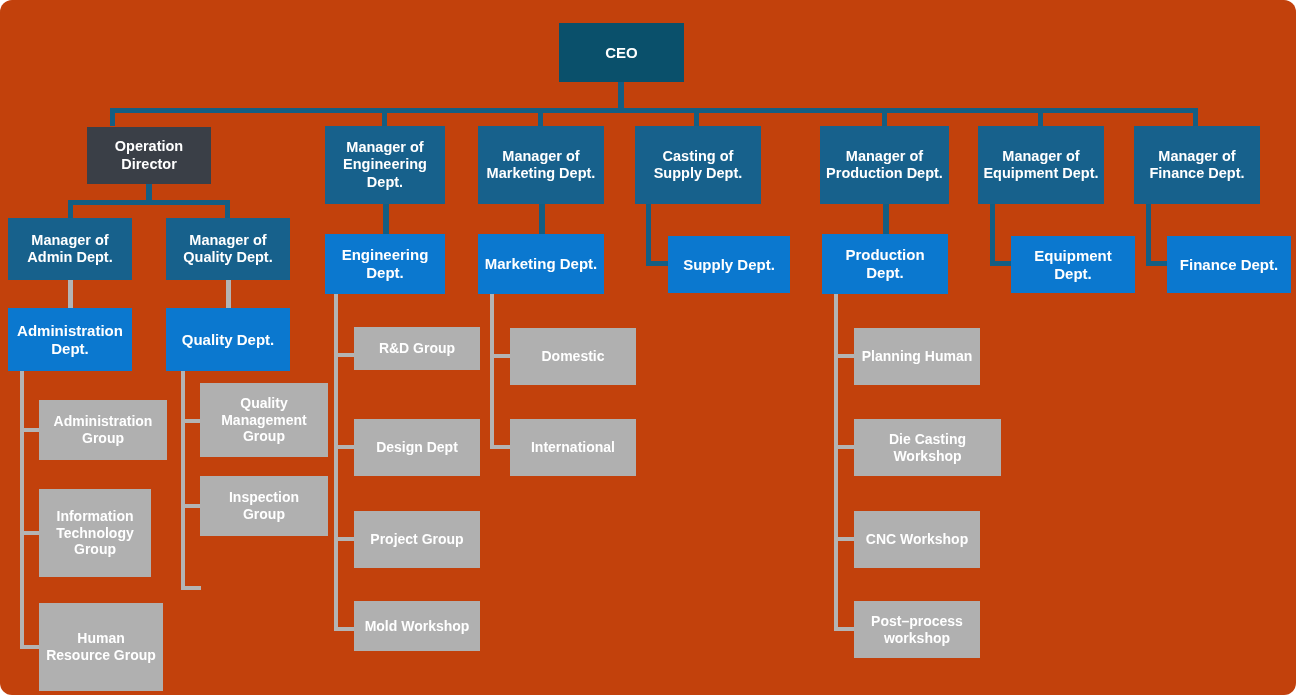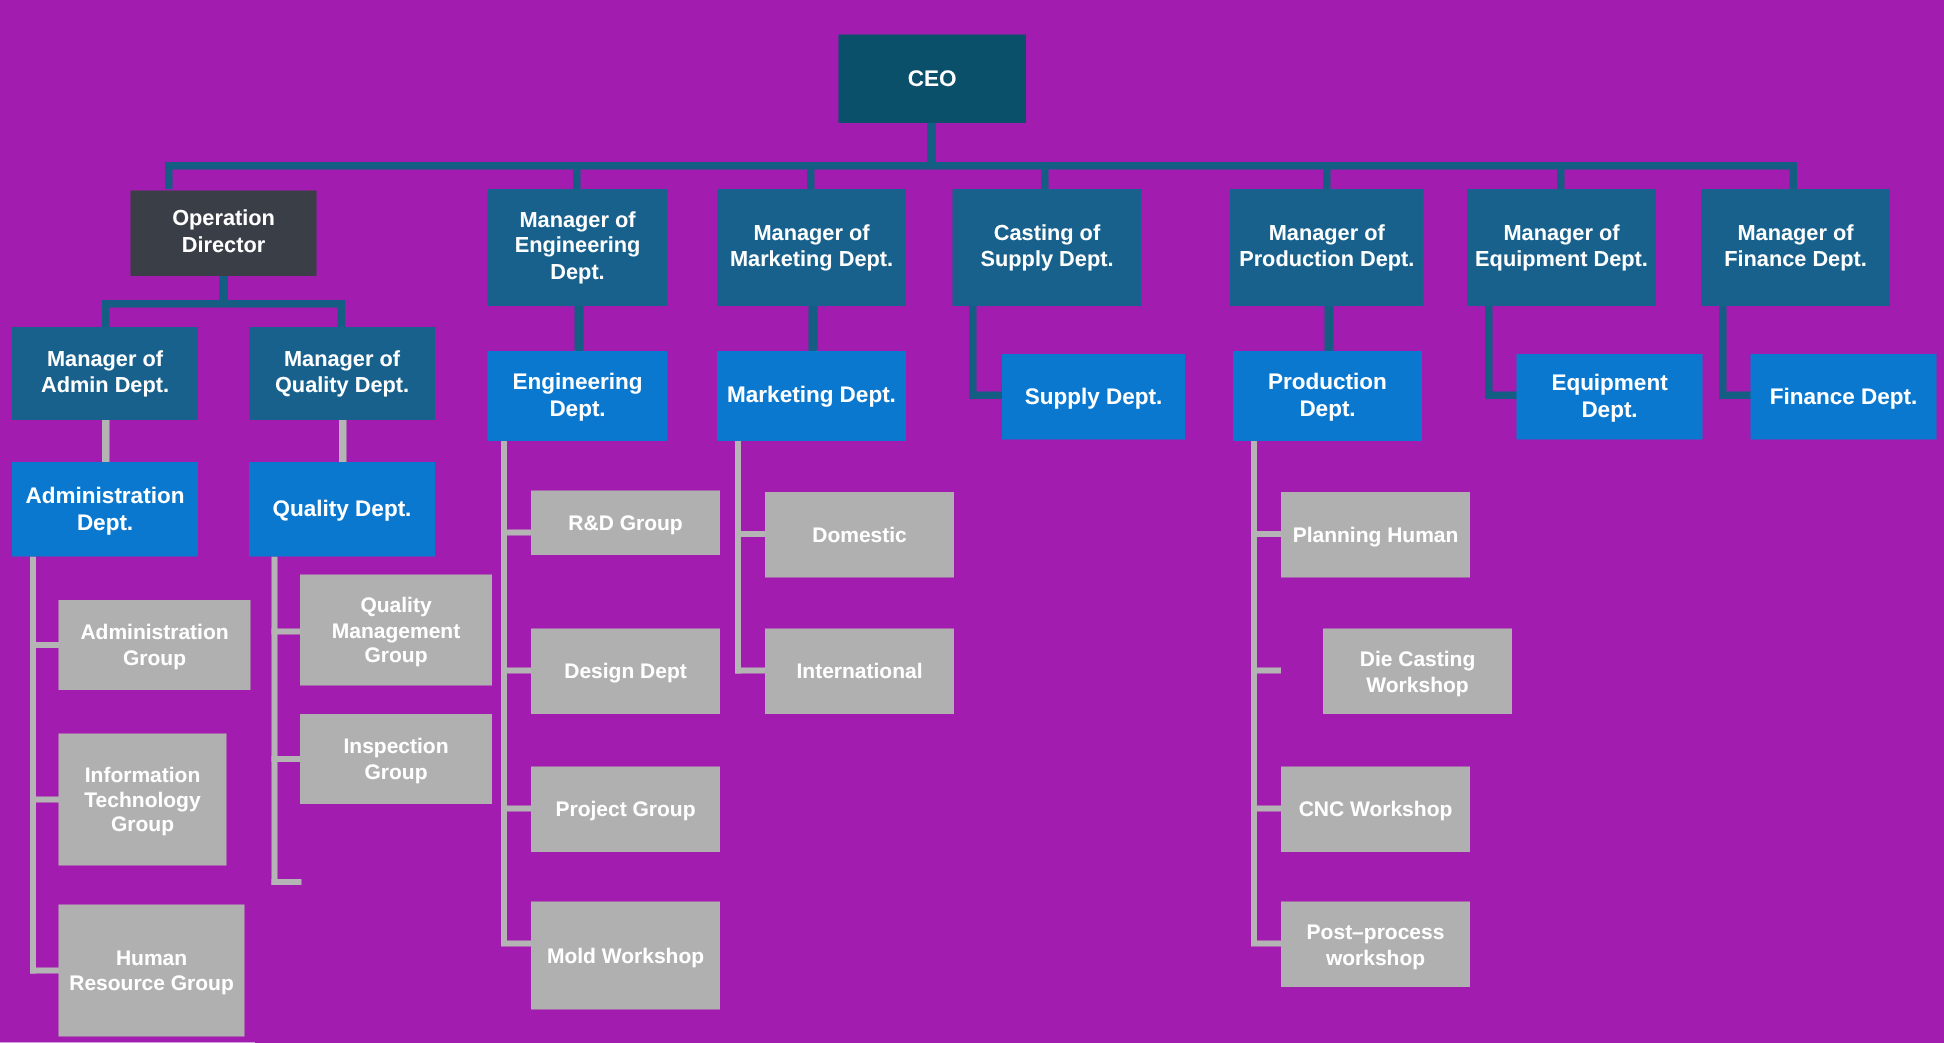--- a/index.html
+++ b/index.html
@@ -5,22 +5,23 @@
 <style>
   html,body{margin:0;padding:0;background:#ffffff;}
   body{
     font-family:"Liberation Sans","DejaVu Sans",sans-serif;
     -webkit-font-smoothing:antialiased;
   }
   #chart{
     position:relative;
     width:1296px;
     height:695px;
-    background:#a21caf;
+    background:#c2410c;
     overflow:hidden;
+    border-radius:12px;
   }
   .node{
     position:absolute;
     display:flex;
     align-items:center;
     justify-content:center;
     text-align:center;
     color:#ffffff;
     font-weight:bold;
     line-height:1.18;
@@ -167,29 +168,29 @@
   <div class="node lvl-group" style="left:200px;top:476px;width:128px;height:60px;">Inspection
 Group</div>
 
 
   <div class="node lvl-group" style="left:354px;top:327px;width:126px;height:43px;">R&amp;D Group</div>
 
   <div class="node lvl-group" style="left:354px;top:419px;width:126px;height:57px;">Design Dept</div>
 
   <div class="node lvl-group" style="left:354px;top:511px;width:126px;height:57px;">Project Group</div>
 
-  <div class="node lvl-group" style="left:354px;top:601px;width:126px;height:72px;">Mold Workshop</div>
+  <div class="node lvl-group" style="left:354px;top:601px;width:126px;height:50px;">Mold Workshop</div>
 
   <div class="node lvl-group" style="left:510px;top:328px;width:126px;height:57px;">Domestic</div>
 
   <div class="node lvl-group" style="left:510px;top:419px;width:126px;height:57px;">International</div>
 
   <div class="node lvl-group" style="left:854px;top:328px;width:126px;height:57px;">Planning Human</div>
 
-  <div class="node lvl-group" style="left:854px;top:419px;width:126px;height:57px;margin-left:28px;">Die Casting
+  <div class="node lvl-group" style="left:854px;top:419px;width:147px;height:57px;">Die Casting
 Workshop</div>
 
   <div class="node lvl-group" style="left:854px;top:511px;width:126px;height:57px;">CNC Workshop</div>
 
   <div class="node lvl-group" style="left:854px;top:601px;width:126px;height:57px;">Post–process
 workshop</div>
 
 </div>
 
 </body></html>

